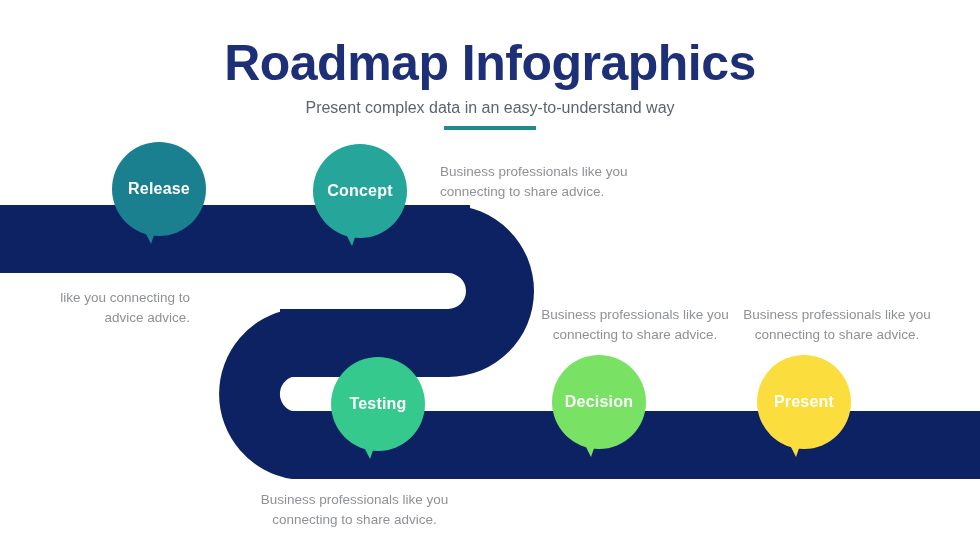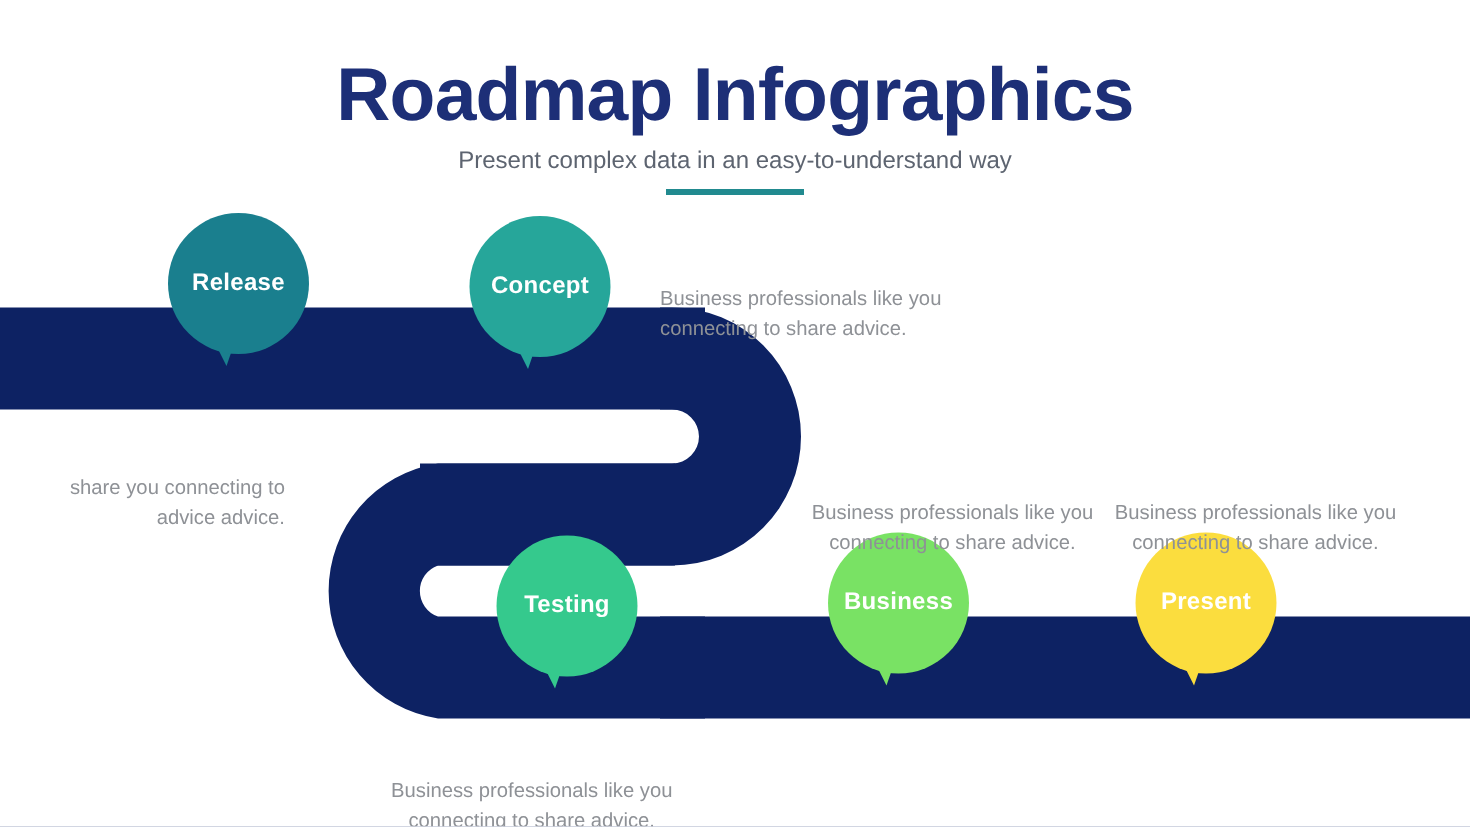--- a/index.html
+++ b/index.html
@@ -105,21 +105,20 @@
     z-index: 2;
   }
 
   
   .desc {
     position: absolute;
     font-size: 13.5px;
     line-height: 1.5;
     color: #8e9196;
     font-family: "Liberation Sans", sans-serif;
-    margin-top: 27px;
   }
   .desc-left   { text-align: right; }
   .desc-start  { text-align: left; }
   .desc-center { text-align: center; }
 </style>
 </head>
 <body>
 
 <div id="slide">
 
@@ -163,36 +162,36 @@
 
   <div class="pin" style="left:331px; top:357px;">
     <div class="pin-tail" style="border-top-color:#35c98d;"></div>
     <div class="pin-circle" style="background:#35c98d;"></div>
     <div class="pin-label">Testing</div>
   </div>
 
   <div class="pin" style="left:552px; top:355px;">
     <div class="pin-tail" style="border-top-color:#79e264;"></div>
     <div class="pin-circle" style="background:#79e264;"></div>
-    <div class="pin-label">Business</div>
+    <div class="pin-label">Decision</div>
   </div>
 
   <div class="pin" style="left:757px; top:355px;">
     <div class="pin-tail" style="border-top-color:#fbdd3e;"></div>
     <div class="pin-circle" style="background:#fbdd3e;"></div>
     <div class="pin-label">Present</div>
   </div>
 
   <div class="desc desc-start" style="left:440px; top:162px; width:230px;">
     <div>Business professionals like you</div>
     <div>connecting to share advice.</div>
   </div>
 
   <div class="desc desc-left" style="left:10px; top:288px; width:180px;">
-    <div>share you connecting to</div>
+    <div>like you connecting to</div>
     <div>advice advice.</div>
   </div>
 
   <div class="desc desc-center" style="left:525px; top:305px; width:220px;">
     <div>Business professionals like you</div>
     <div>connecting to share advice.</div>
   </div>
 
   <div class="desc desc-center" style="left:727px; top:305px; width:220px;">
     <div>Business professionals like you</div>

